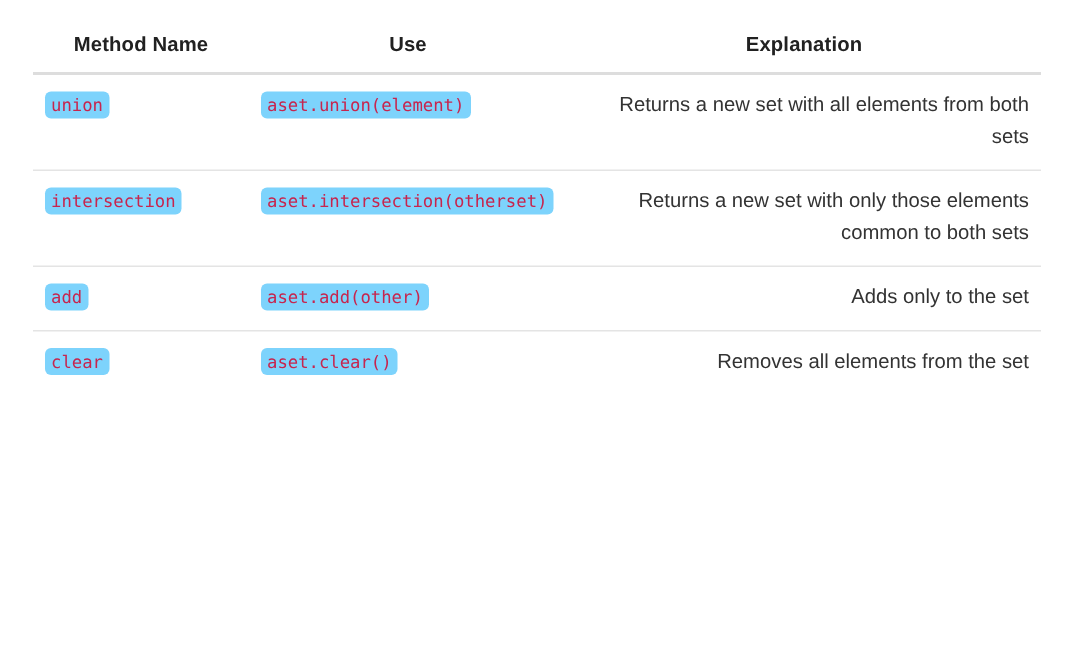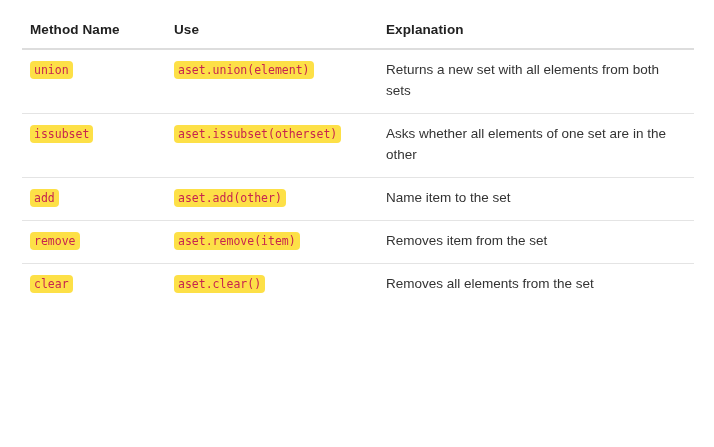--- a/index.html
+++ b/index.html
@@ -26,21 +26,21 @@
     width: 672px;
     border-collapse: collapse;
     table-layout: fixed;
   }
 
   table.methods-table col.col-method { width: 144px; }
   table.methods-table col.col-use    { width: 212px; }
   table.methods-table col.col-expl   { width: 316px; }
 
   table.methods-table thead th {
-    text-align: left;
+    text-align: center;
     font-size: 13.5px;
     font-weight: bold;
     color: #212121;
     padding: 0 8px 11px 8px;
     border-bottom: 2px solid #dddddd;
     vertical-align: bottom;
     letter-spacing: 0.1px;
     margin-top: 40px;
   }
 
@@ -53,29 +53,30 @@
     color: #333333;
   }
   table.methods-table tbody tr:first-child td {
     border-top: none;
   }
 
   code.inline-code {
     font-family: "DejaVu Sans Mono", "Liberation Mono", monospace;
     font-size: 11.5px;
     color: #c7254e;
-    background-color: #fde047;
+    background-color: #7dd3fc;
     padding: 2px 4px;
     border-radius: 4px;
     white-space: nowrap;
     line-height: 1.4;
   }
 
   td.explanation-cell {
     padding-right: 18px;
+    text-align: right;
   }
 </style>
 </head>
 <body>
 
 <div class="table-wrap">
   <table class="methods-table">
     <colgroup>
       <col class="col-method">
       <col class="col-use">
@@ -88,33 +89,28 @@
         <th>Explanation</th>
       </tr>
     </thead>
     <tbody>
       <tr>
         <td><code class="inline-code">union</code></td>
         <td><code class="inline-code">aset.union(element)</code></td>
         <td class="explanation-cell">Returns a new set with all elements from both sets</td>
       </tr>
       <tr>
-        <td><code class="inline-code">issubset</code></td>
-        <td><code class="inline-code">aset.issubset(otherset)</code></td>
-        <td class="explanation-cell">Asks whether all elements of one set are in the other</td>
+        <td><code class="inline-code">intersection</code></td>
+        <td><code class="inline-code">aset.intersection(otherset)</code></td>
+        <td class="explanation-cell">Returns a new set with only those elements common to both sets</td>
       </tr>
       <tr>
         <td><code class="inline-code">add</code></td>
         <td><code class="inline-code">aset.add(other)</code></td>
-        <td class="explanation-cell">Name item to the set</td>
-      </tr>
-      <tr>
-        <td><code class="inline-code">remove</code></td>
-        <td><code class="inline-code">aset.remove(item)</code></td>
-        <td class="explanation-cell">Removes item from the set</td>
+        <td class="explanation-cell">Adds only to the set</td>
       </tr>
       <tr>
         <td><code class="inline-code">clear</code></td>
         <td><code class="inline-code">aset.clear()</code></td>
         <td class="explanation-cell">Removes all elements from the set</td>
       </tr>
     </tbody>
   </table>
 </div>
 

